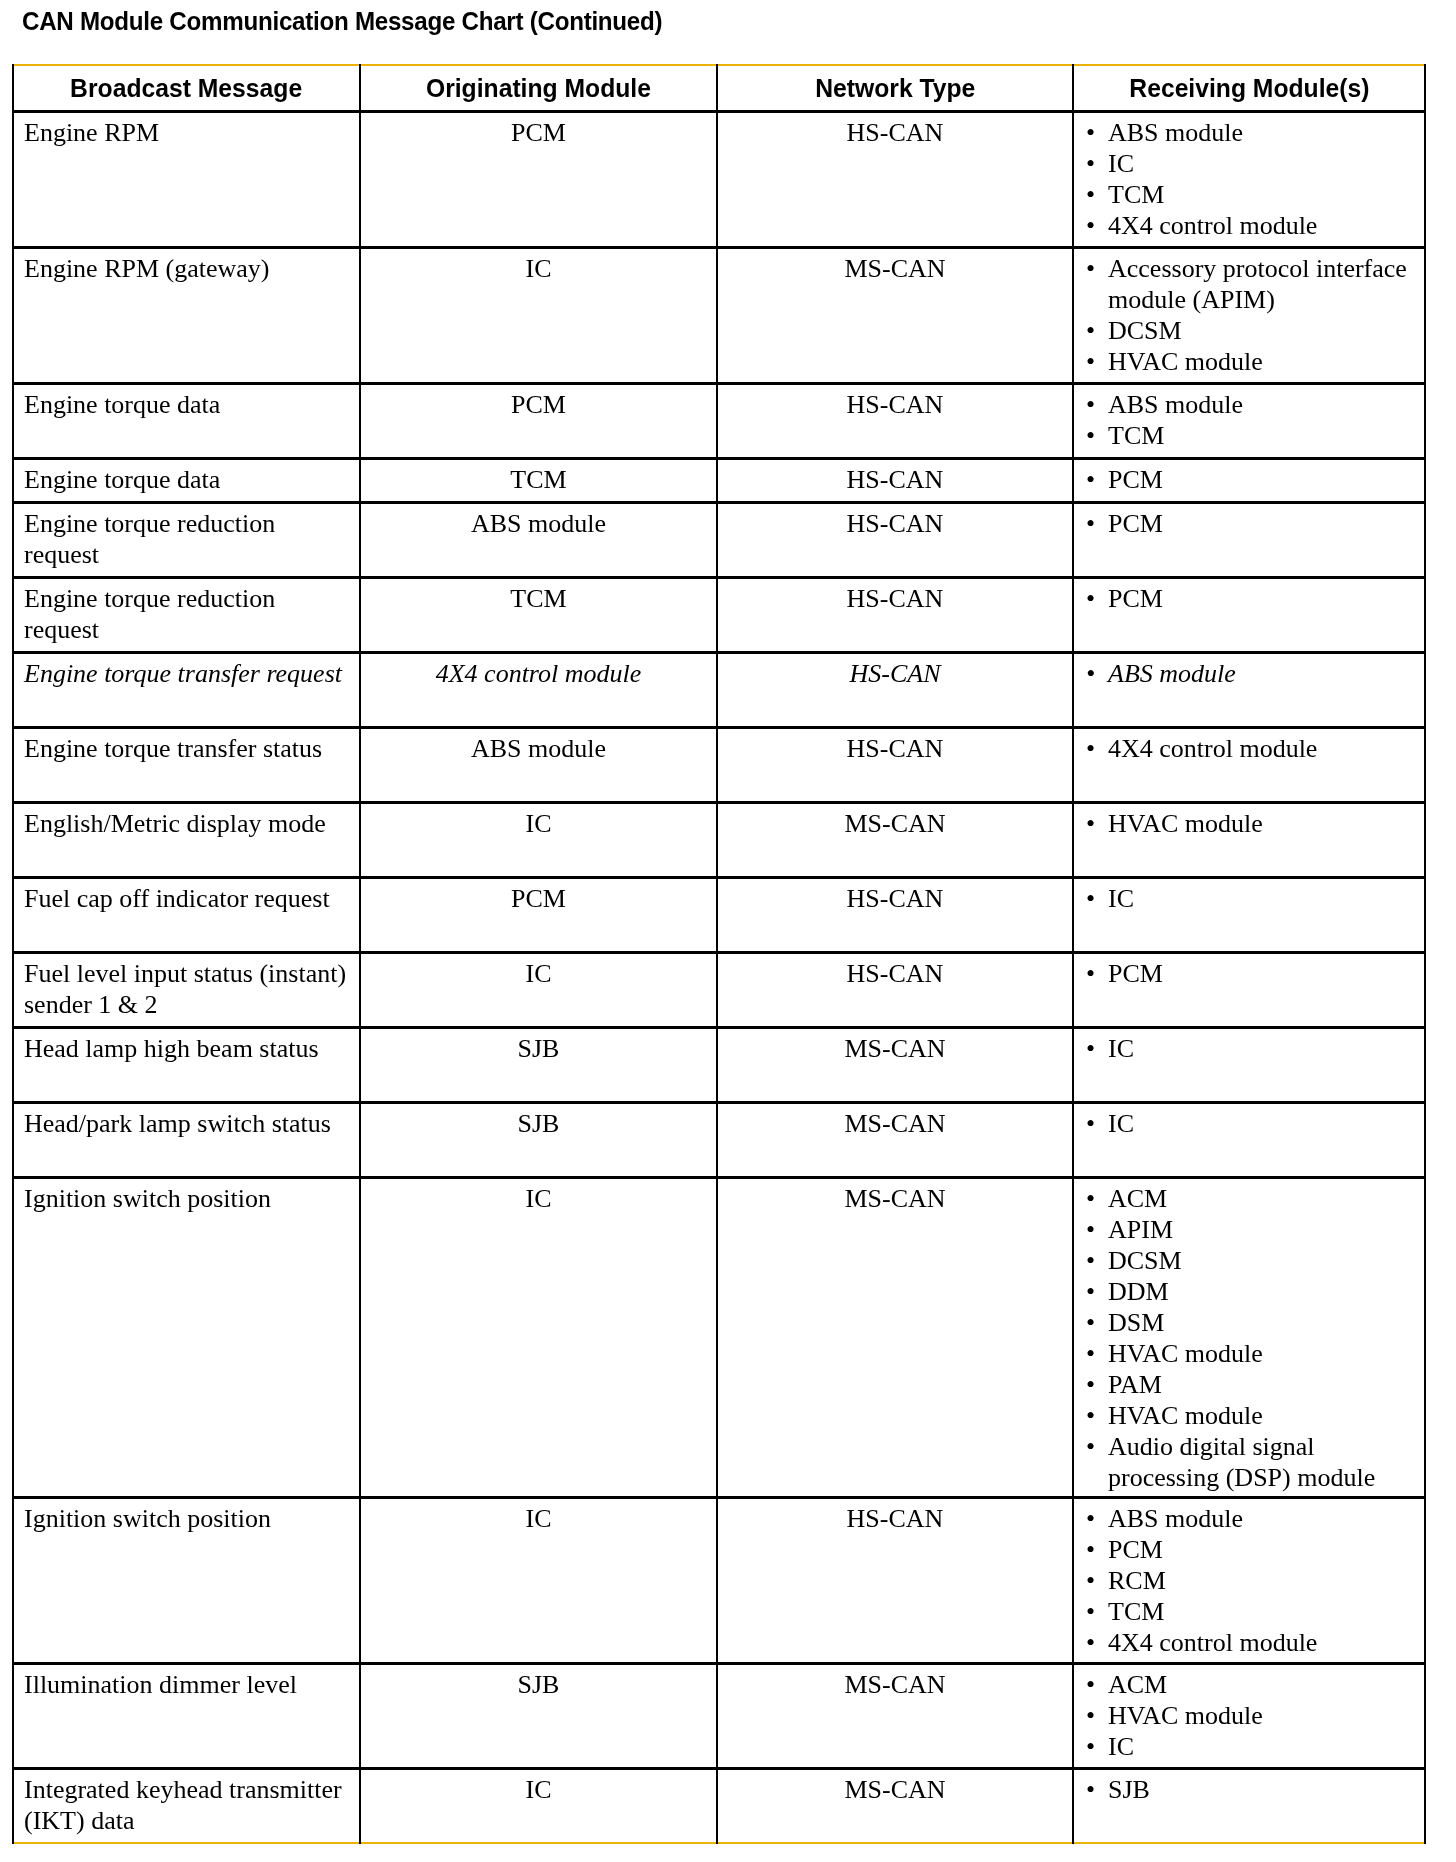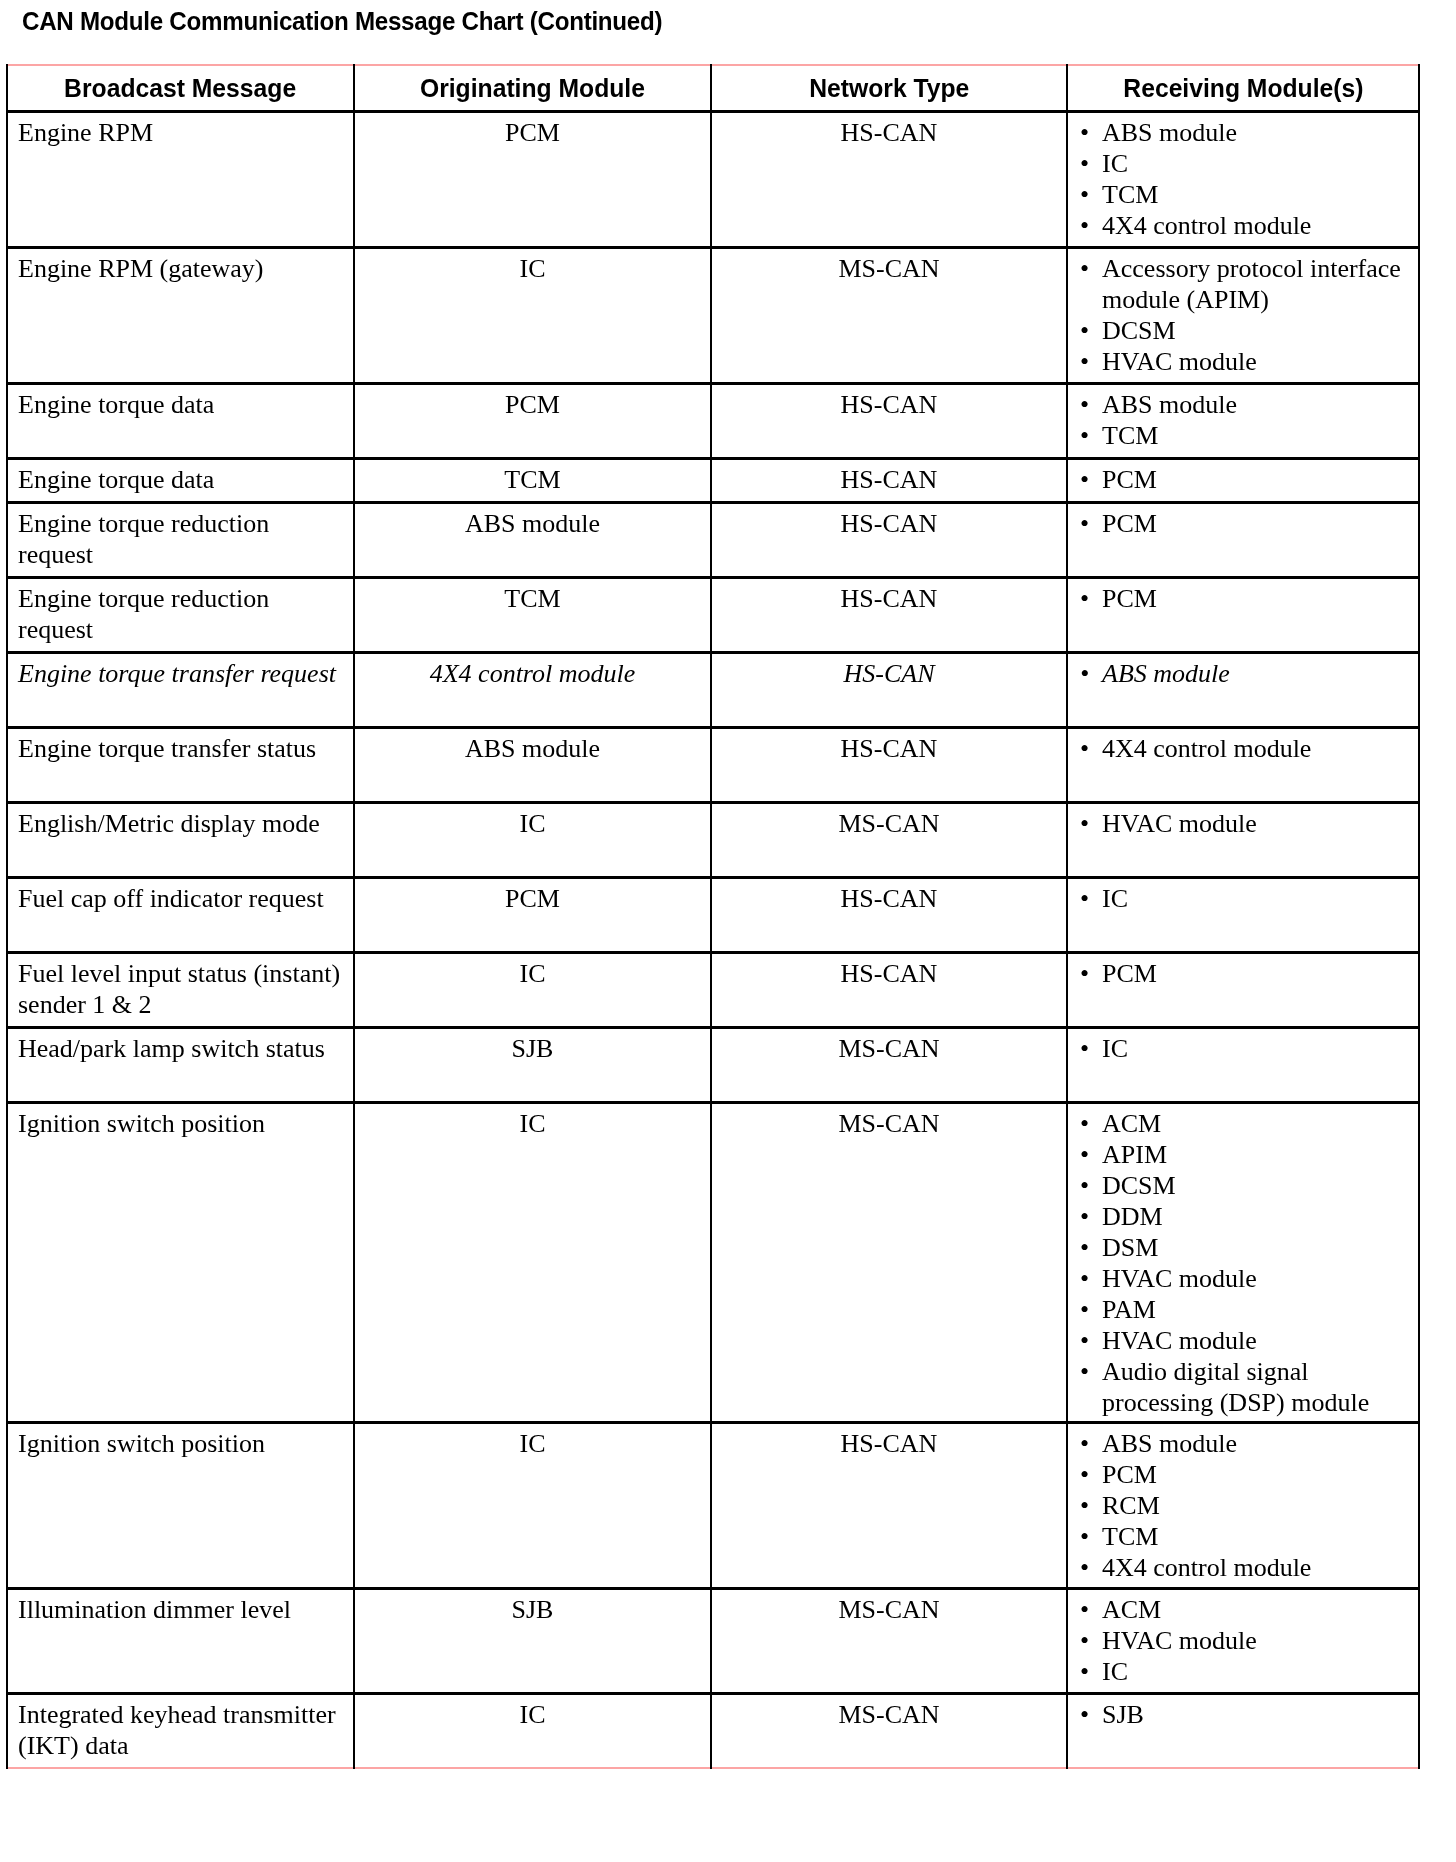--- a/index.html
+++ b/index.html
@@ -1,18 +1,18 @@
 <!DOCTYPE html>
 <html><head>
 <meta charset="utf-8">
 <style>
   html, body { margin:0; padding:0; background:#ffffff; }
   body { width:1456px; height:1862px; position:relative; overflow:hidden; color:#000; }
   .title { position:absolute; left:22px; top:6px; font-family:"Liberation Sans", sans-serif; font-weight:bold; font-size:26px; letter-spacing:-0.3px; transform:scaleX(0.93); transform-origin:left top; }
-  table { position:absolute; left:6px; top:64px; width:1412px; border-collapse:collapse; table-layout:fixed; border:2px solid #fca5a5; }
+  table { position:absolute; left:12px; top:64px; width:1412px; border-collapse:collapse; table-layout:fixed; border:2px solid #eab308; }
   th, td { border-left:2px solid #000; border-right:2px solid #000; vertical-align:top; padding:0; }
   th { font-family:"Liberation Sans", sans-serif; font-weight:bold; font-size:26px; height:44px; text-align:center; vertical-align:middle; border-bottom:3px solid #000; transform-origin:center; }
   th span { display:inline-block; transform:scaleX(0.95); }
   td { font-family:"Liberation Serif", serif; font-size:26px; line-height:31px; border-top:3px solid #000; }
   td.msg { padding:4px 4px 0 10px; }
   td.ctr { text-align:center; padding-top:4px; }
   td.rcv { padding:4px 6px 0 12px; }
   ul { list-style:none; margin:0; padding:0; }
   li { position:relative; padding-left:22px; }
   li::before { content:"•"; position:absolute; left:0; top:0; }
@@ -148,20 +148,30 @@
         <td class="msg">Fuel level input status (instant) sender 1 &amp; 2</td>
         <td class="ctr">IC</td>
         <td class="ctr">HS-CAN</td>
         <td class="rcv">
           <ul>
             <li>PCM</li>
           </ul>
         </td>
       </tr>
       <tr style="height: 75px;">
+        <td class="msg">Head lamp high beam status</td>
+        <td class="ctr">SJB</td>
+        <td class="ctr">MS-CAN</td>
+        <td class="rcv">
+          <ul>
+            <li>IC</li>
+          </ul>
+        </td>
+      </tr>
+      <tr style="height: 75px;">
         <td class="msg">Head/park lamp switch status</td>
         <td class="ctr">SJB</td>
         <td class="ctr">MS-CAN</td>
         <td class="rcv">
           <ul>
             <li>IC</li>
           </ul>
         </td>
       </tr>
       <tr style="height: 320px;">

